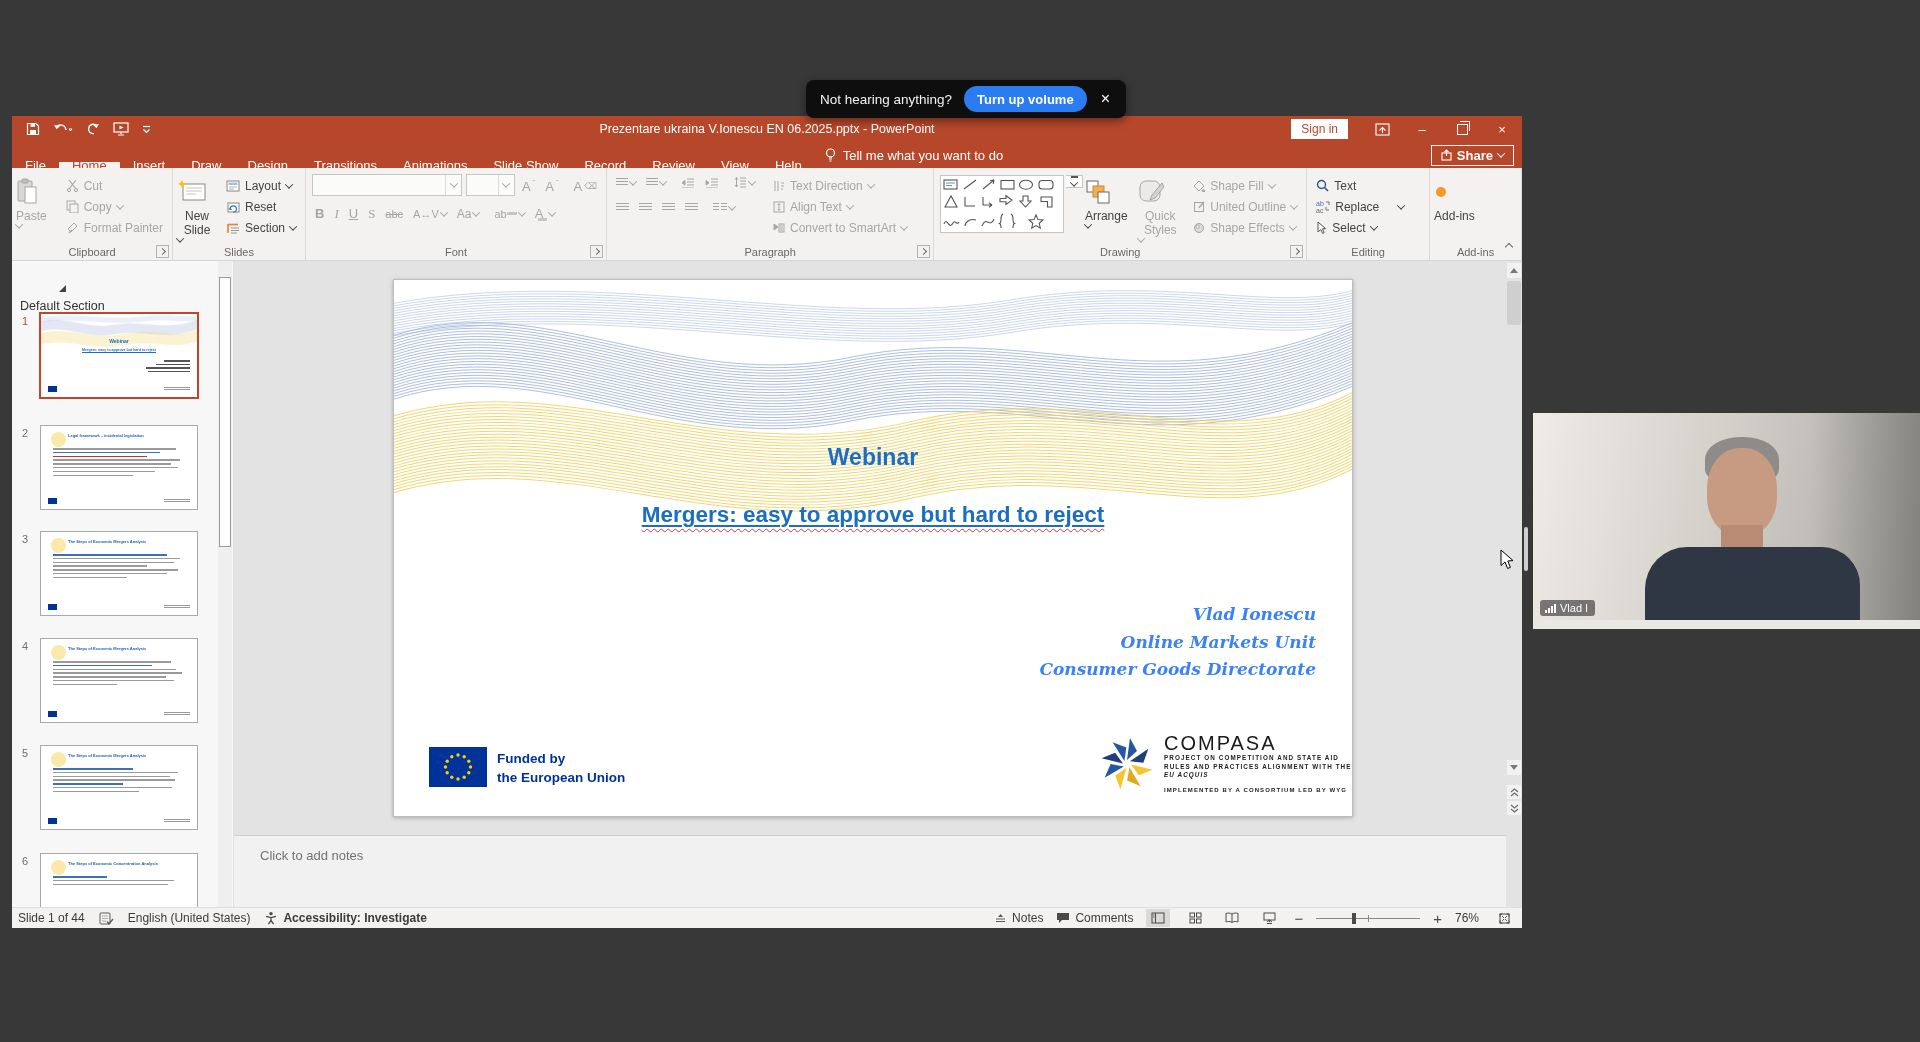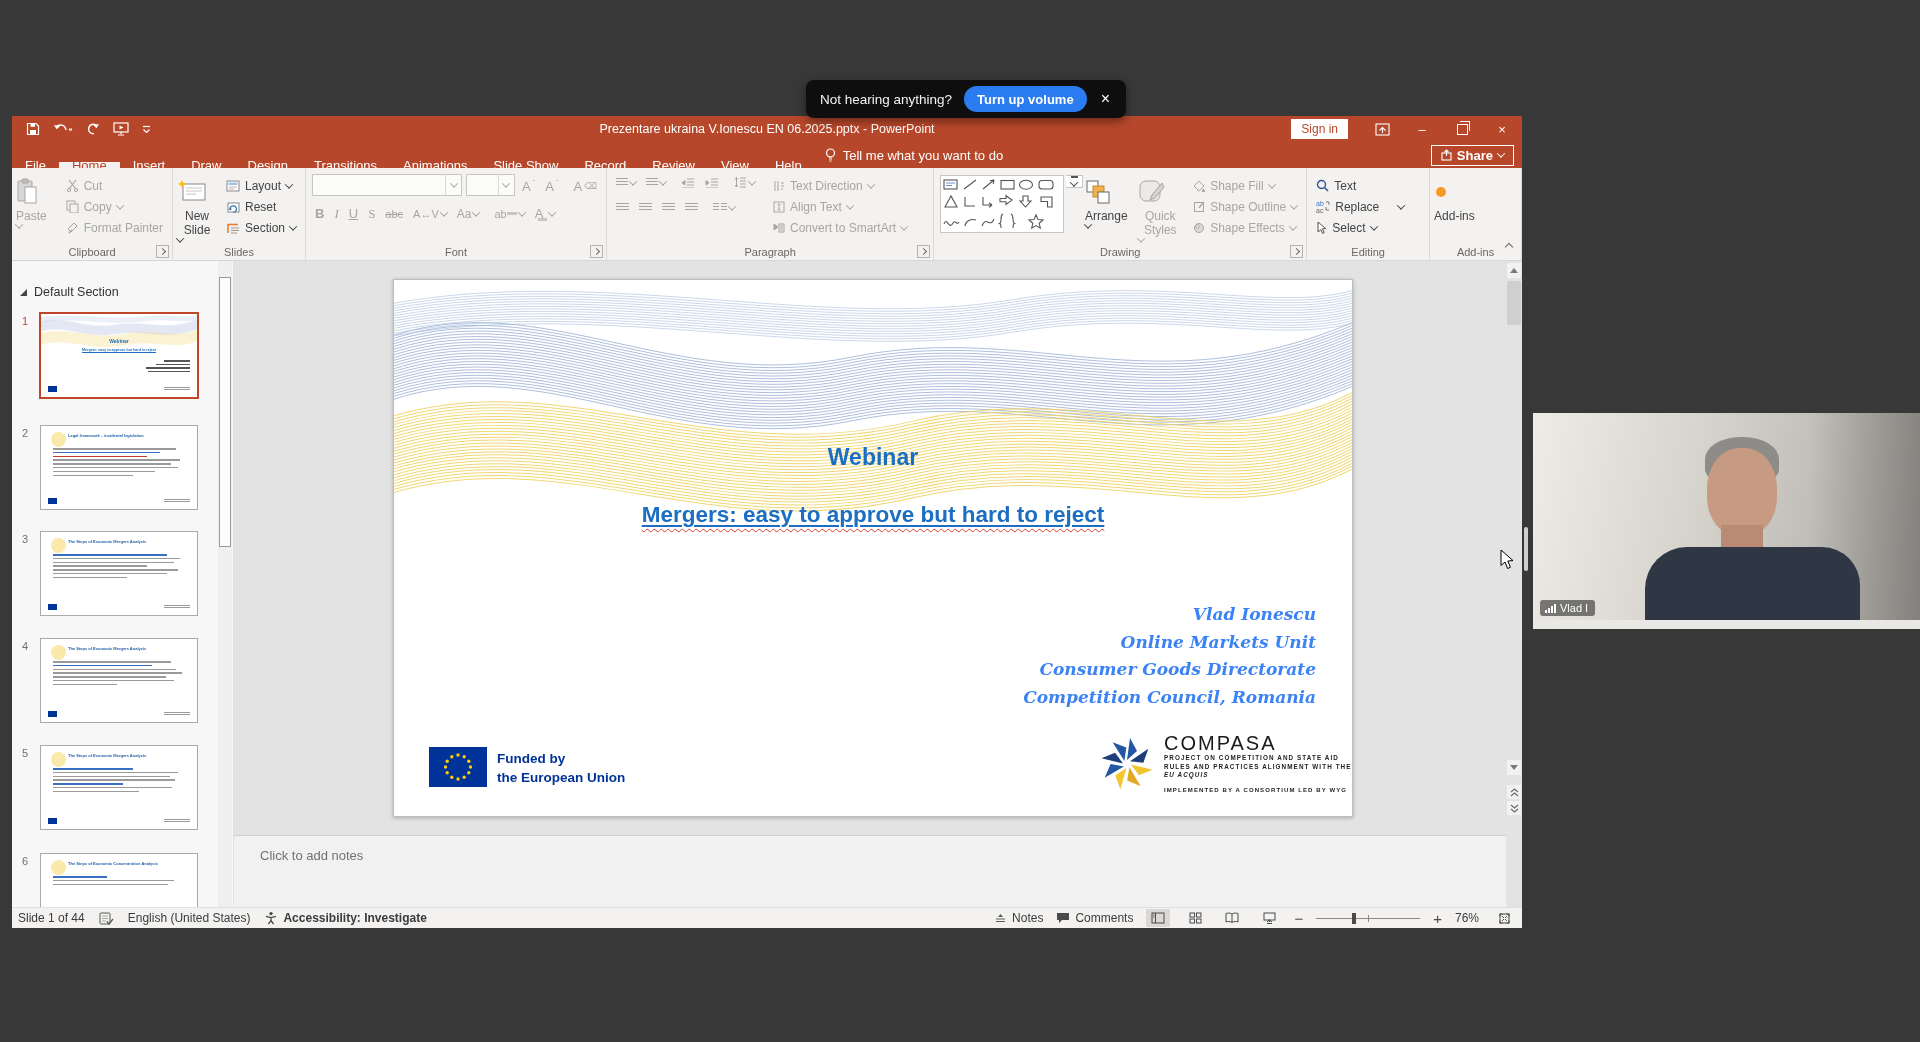--- a/index.html
+++ b/index.html
@@ -46,21 +46,21 @@
   .glyphbtn{font-size:13px;color:#a8a6a3;padding:0 5px;height:21px;display:flex;align-items:center;gap:2px;}
   .vsep{width:1px;background:#e1dfdd;margin:4px 2px;}
   .gallery{border:1px solid #c8c6c4;background:#fff;margin:3px 2px;display:flex;}
   .morebox{width:17px;border:1px solid #c8c6c4;border-left:none;background:#fff;display:flex;flex-direction:column;align-items:center;justify-content:center;gap:2px;margin:3px 2px 3px 0;}
   .morebox b{display:block;width:7px;height:1.5px;background:#555;}
   .collapse{position:absolute;right:10px;bottom:6px;color:#6a6865;cursor:pointer;}
   .linesic{width:13px;height:9px;background:repeating-linear-gradient(#a8a6a3 0 1px,transparent 1px 3px);}
   
   .main{display:flex;height:646px;}
   .panel{position:relative;width:221px;background:#f7f7f7;overflow:hidden;flex:none;border-right:1px solid #e0e0e0;}
-  .sect{position:absolute;left:8px;top:24px;display:flex;align-items:center;gap:7px;font-size:12.5px;color:#333;}
+  .sect{position:absolute;left:8px;top:24px;display:flex;align-items:center;gap:7px;font-size:12.5px;color:#333;flex-direction:column;}
   .sect .tri{width:0;height:0;border-bottom:7px solid #444;border-left:7px solid transparent;}
   .tnum{position:absolute;left:10px;font-size:11px;color:#6f6f6f;}
   .tnum.sel{color:#c0462a;}
   .thumb{position:absolute;left:28px;width:156px;height:83px;background:#fff;border:1px solid #a9a9a9;overflow:hidden;cursor:pointer;}
   .thumb.sel{border:2px solid #c0462a;margin-left:-1px;margin-top:-1px;}
   .twave{position:absolute;top:0;left:0;width:100%;height:38px;}
   .t-title{position:absolute;top:24px;left:0;right:0;text-align:center;font-size:5px;font-weight:bold;color:#1b6ec2;}
   .t-sub{position:absolute;top:34px;left:0;right:0;text-align:center;font-size:3.6px;font-weight:bold;color:#1b6ec2;text-decoration:underline;}
   .t-speaker{position:absolute;top:46px;right:7px;display:flex;flex-direction:column;align-items:flex-end;gap:2px;}
   .t-speaker b{height:1.6px;background:#555;display:block;}
@@ -587,21 +587,21 @@
               <span>Shape Fill</span>
               <span class="chv"></span>
             </div>
           <div class="sm dis">
               <span class="ic">
                 <svg width="12" height="12" viewBox="0 0 12 12">
                   <rect x="1.5" y="1.5" width="9" height="9" fill="none" stroke="#a8a6a3"></rect>
                   <path d="M10.8 1 L6 6.8" stroke="#a8a6a3" stroke-width="1.4"></path>
                 </svg>
               </span>
-              <span>Shape Outline</span>
+              <span>United Outline</span>
               <span class="chv"></span>
             </div>
           <div class="sm dis">
               <span class="ic">
                 <svg width="12" height="12" viewBox="0 0 12 12">
                   <circle cx="6" cy="6" r="4.5" fill="#dddbd9" stroke="#a8a6a3"></circle>
                   <circle cx="4.6" cy="4.6" r="1.6" fill="#f5f4f3"></circle>
                 </svg>
               </span>
               <span>Shape Effects</span>
@@ -789,21 +789,20 @@
           <div class="slide">
             <svg class="waves" viewBox="0 0 960 300" preserveAspectRatio="none">
                 <use href="#waveg"></use>
               </svg>
             <div class="s-title">Webinar</div>
             <div class="s-sub"><u><span class="squig">Mergers: easy to approve but hard to reject</span></u></div>
             <div class="speaker">
               <div>Vlad Ionescu</div>
               <div>Online Markets Unit</div>
               <div>Consumer Goods Directorate</div>
-              <div>Competition Council, Romania</div>
             </div>
             <div class="eu">
               <svg width="58" height="40">
                   <rect width="58" height="40" fill="#039"></rect>
                   <g fill="#fc0">
                     <circle cx="29" cy="8" r="1.7"></circle>
                     <circle cx="35.2" cy="9.7" r="1.7"></circle>
                     <circle cx="39.8" cy="14.2" r="1.7"></circle>
                     <circle cx="41.5" cy="20" r="1.7"></circle>
                     <circle cx="39.8" cy="25.8" r="1.7"></circle>

